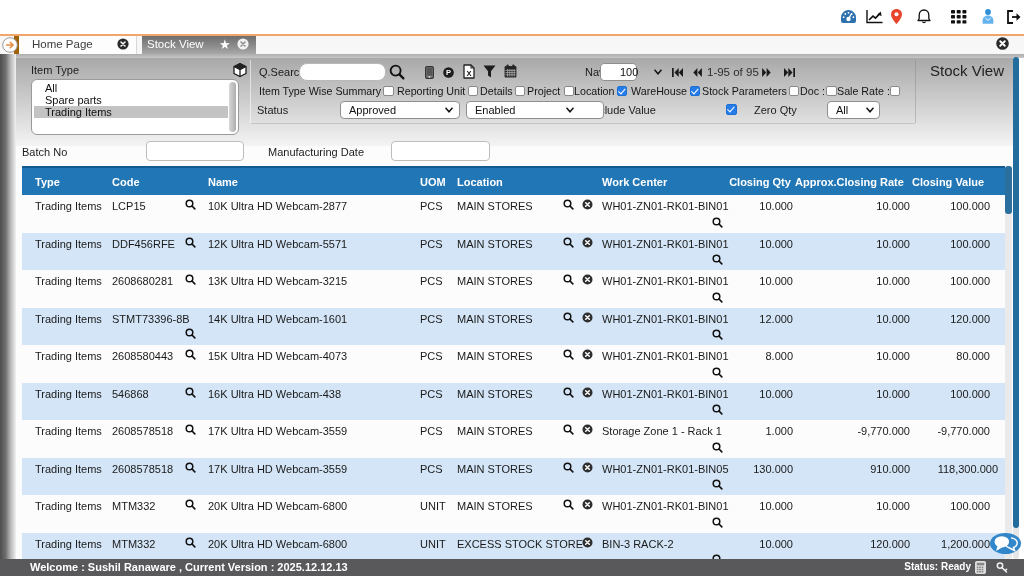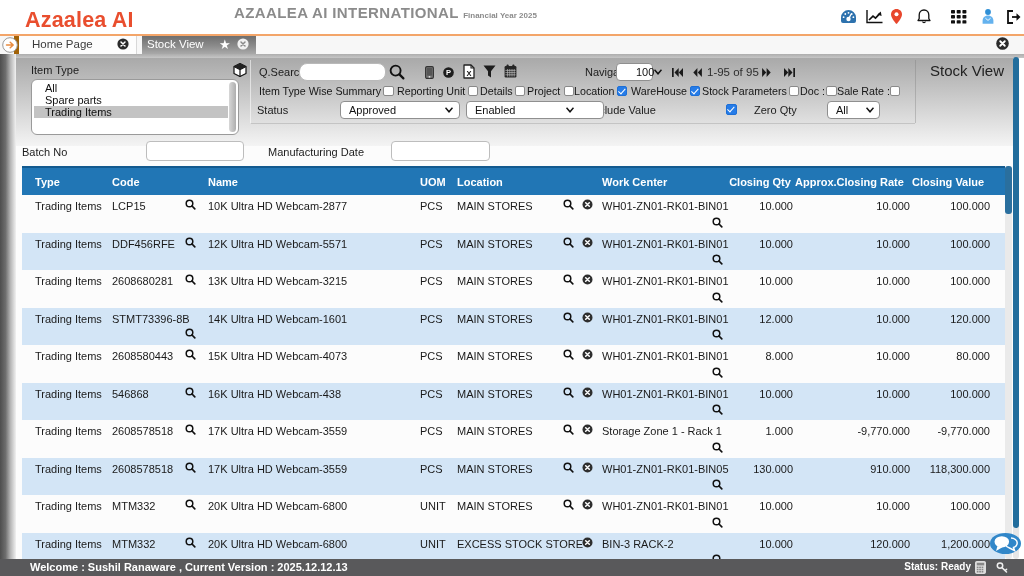--- a/index.html
+++ b/index.html
@@ -78,24 +78,20 @@
   .pline-v1 { position:absolute; left:250px; top:60px; width:1px; height:63px; background:rgba(255,255,255,0.55); }
   .pline-v2 { position:absolute; left:915px; top:60px; width:1px; height:63px; background:rgba(120,120,120,0.35); }
   .pline-h1 { position:absolute; left:251px; top:123px; width:664px; height:1px; background:rgba(130,130,130,0.3); }
   .vthumb2 { position:absolute; left:1013px; top:57px; width:6px; height:471px; background:#226d9c; border-radius:3px; }
   .chatfab { position:absolute; left:990px; top:533px; width:31px; height:21px; background:#3187c9; border-radius:50%; }
 </style>
 </head>
 <body>
 <div class="page">
 
-  <div class="topbar">
-    <div class="logo">Azaalea AI</div>
-    <div class="title">AZAALEA AI INTERNATIONAL <small>Financial Year 2025</small></div>
-  </div>
 
   <div class="orangeline"></div>
   <div class="tabbar">
     <div class="tab1">
         <span>Home Page</span>
       </div>
     <div class="tab2">
         <span>Stock View</span>
       </div>
   </div>
@@ -109,21 +105,21 @@
   <div class="listbox">
     <div class="opt" style="top:2px;">All</div>
     <div class="opt" style="top:14px;">Spare parts</div>
     <div class="opt sel" style="top:26px;">Trading Items</div>
     <div class="lb-scroll"></div>
   </div>
 
   <div class="lbl qsearch-lbl">Q.Search</div>
   <div class="q-input"></div>
   <div class="lbl nav-lbl">Navigate</div>
-  <div class="ddx" style="left:600px;top:63px;width:37px;padding-left:19px;margin-left:16px;">100</div>
+  <div class="ddx" style="left:600px;top:63px;width:37px;padding-left:19px;">100</div>
   <div class="pagetext">1-95 of 95</div>
   <div class="sv-title">Stock View</div>
 
   <div class="cbrow">
     <span class="clbl" style="left:259px">Item Type Wise Summary</span>
       <span class="cb" style="left:383px"></span>
     <span class="clbl" style="left:397px">Reporting Unit</span>
       <span class="cb" style="left:467.5px"></span>
     <span class="clbl" style="left:480px">Details</span>
       <span class="cb" style="left:514.5px"></span>
@@ -405,21 +401,21 @@
                   <circle cx="5.5" cy="5.5" r="5" fill="#2e2e2e"></circle>
                   <path d="M3.7 3.7 L7.3 7.3 M7.3 3.7 L3.7 7.3" stroke="#fff" stroke-width="1.5" stroke-linecap="round"></path>
                 </svg></div>
             </td>
             <td style="padding:5px 0 0 4px;white-space:nowrap">WH01-ZN01-RK01-BIN05<div class="wc2"><svg width="11" height="11" viewBox="0 0 11 11">
                   <circle cx="4.5" cy="4.5" r="3.3" fill="none" stroke="#111" stroke-width="1.5"></circle>
                   <line x1="7" y1="7" x2="9.8" y2="9.8" stroke="#111" stroke-width="1.7" stroke-linecap="round"></line>
                 </svg></div></td>
             <td class="num" style="padding:5px 2px 0 0">130.000</td>
             <td class="num" style="padding:5px 2px 0 0">910.000</td>
-            <td class="num" style="padding:5px 15px 0 0">118,300.000</td>
+            <td class="num" style="padding:5px 7px 0 0">118,300.000</td>
           </tr>
 <tr>
             <td class="cell1" style="padding-left:13px">Trading Items</td>
             <td style="padding:5px 0 0 7px;white-space:nowrap">MTM332</td>
             <td>
               <div style="padding:4px 0 0 5px"><svg width="11" height="11" viewBox="0 0 11 11">
                   <circle cx="4.5" cy="4.5" r="3.3" fill="none" stroke="#111" stroke-width="1.5"></circle>
                   <line x1="7" y1="7" x2="9.8" y2="9.8" stroke="#111" stroke-width="1.7" stroke-linecap="round"></line>
                 </svg></div>
             </td>

